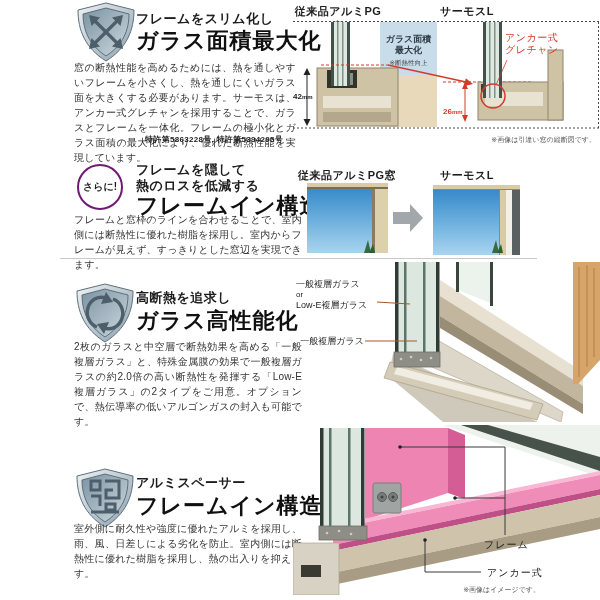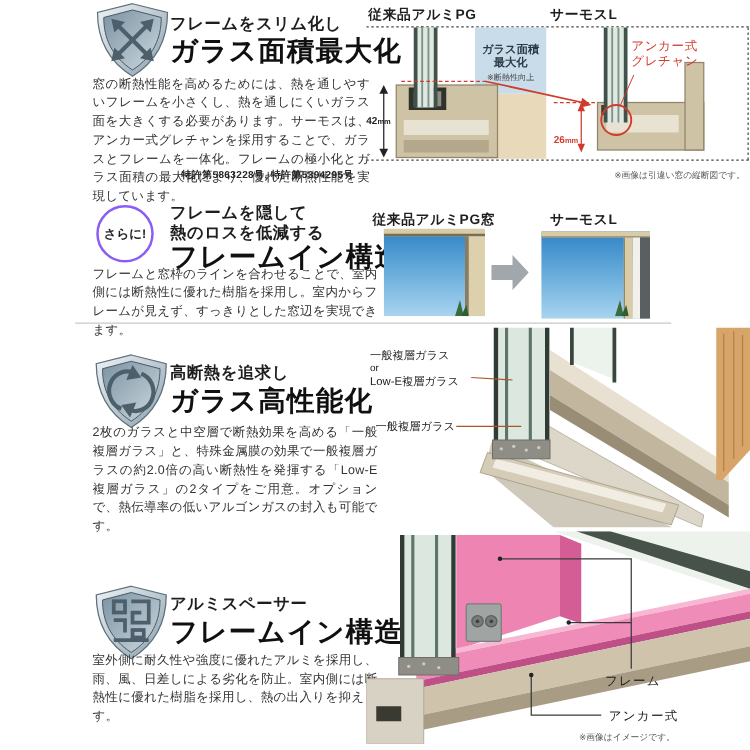--- a/index.html
+++ b/index.html
@@ -10,21 +10,21 @@
   }
   .abs { position:absolute; }
   .t-small { font-size:13px; font-weight:bold; color:#1e1e1e; letter-spacing:.5px; }
   .t-large { font-size:22px; font-weight:bold; color:#101010; letter-spacing:1px; }
   .body-text { font-size:10px; line-height:1.5; color:#333; letter-spacing:.2px;
                text-align:justify; word-break:break-all; }
   .prod-label { font-size:11px; font-weight:bold; color:#1e1e1e; text-align:center; letter-spacing:.5px; }
   .patent { font-size:8px; font-weight:bold; color:#222; text-align:right; letter-spacing:.3px; }
   .caption { font-size:7px; color:#555; text-align:right; }
   .badge-circle {
-    width:46px; height:46px; border:2px solid #8b5cf6; border-radius:50%;
+    width:46px; height:46px; border:2px solid #701a75; border-radius:50%;
     display:flex; align-items:center; justify-content:center;
     font-size:10px; font-weight:bold; color:#1e1e1e;
   }
   .box-label { text-align:center; font-weight:bold; color:#2c3a45; font-size:9px; line-height:1.25; }
   .box-note { font-size:6.5px; font-weight:normal; color:#444; display:block; margin-top:2px; }
   .dim { font-size:8px; font-weight:bold; color:#222; }
   .dim small { font-size:6px; }
   .dim.red { color:#d23b2c; }
   .anchor-label { font-size:10px; font-weight:normal; color:#d23b2c; line-height:1.2; letter-spacing:.5px; }
   .leader-label { font-size:9px; color:#222; line-height:1.25; }

